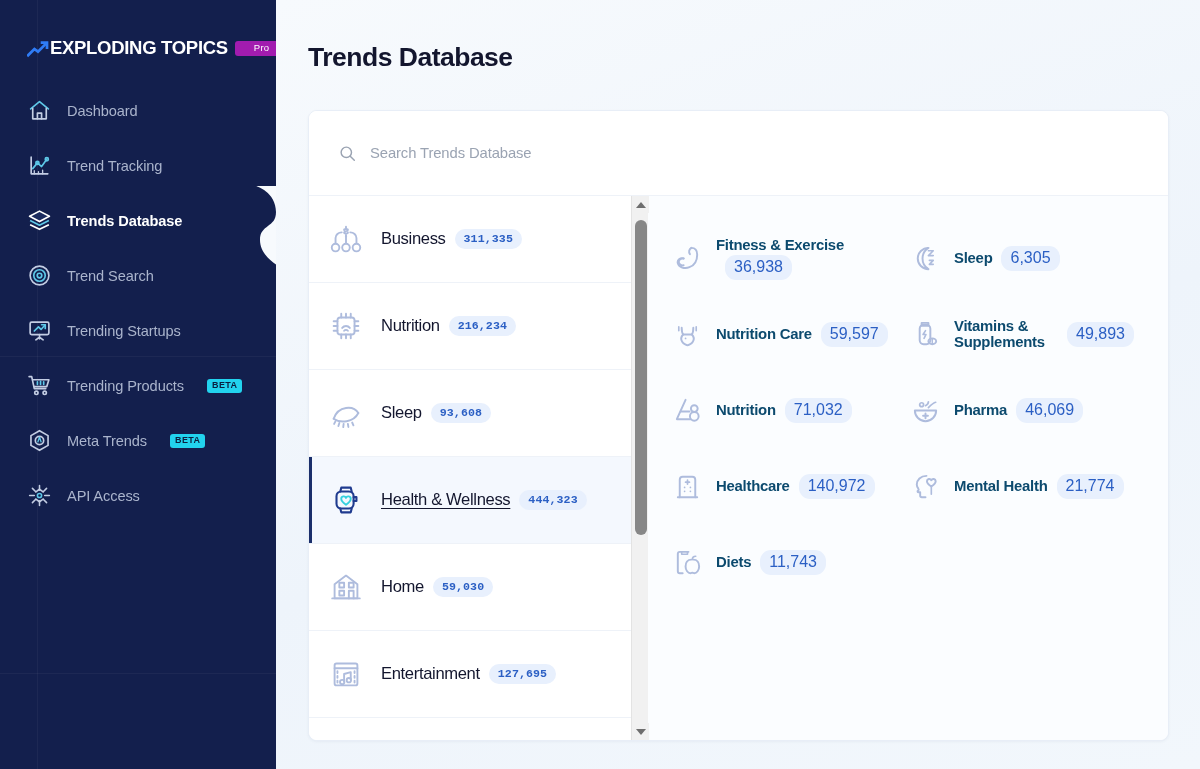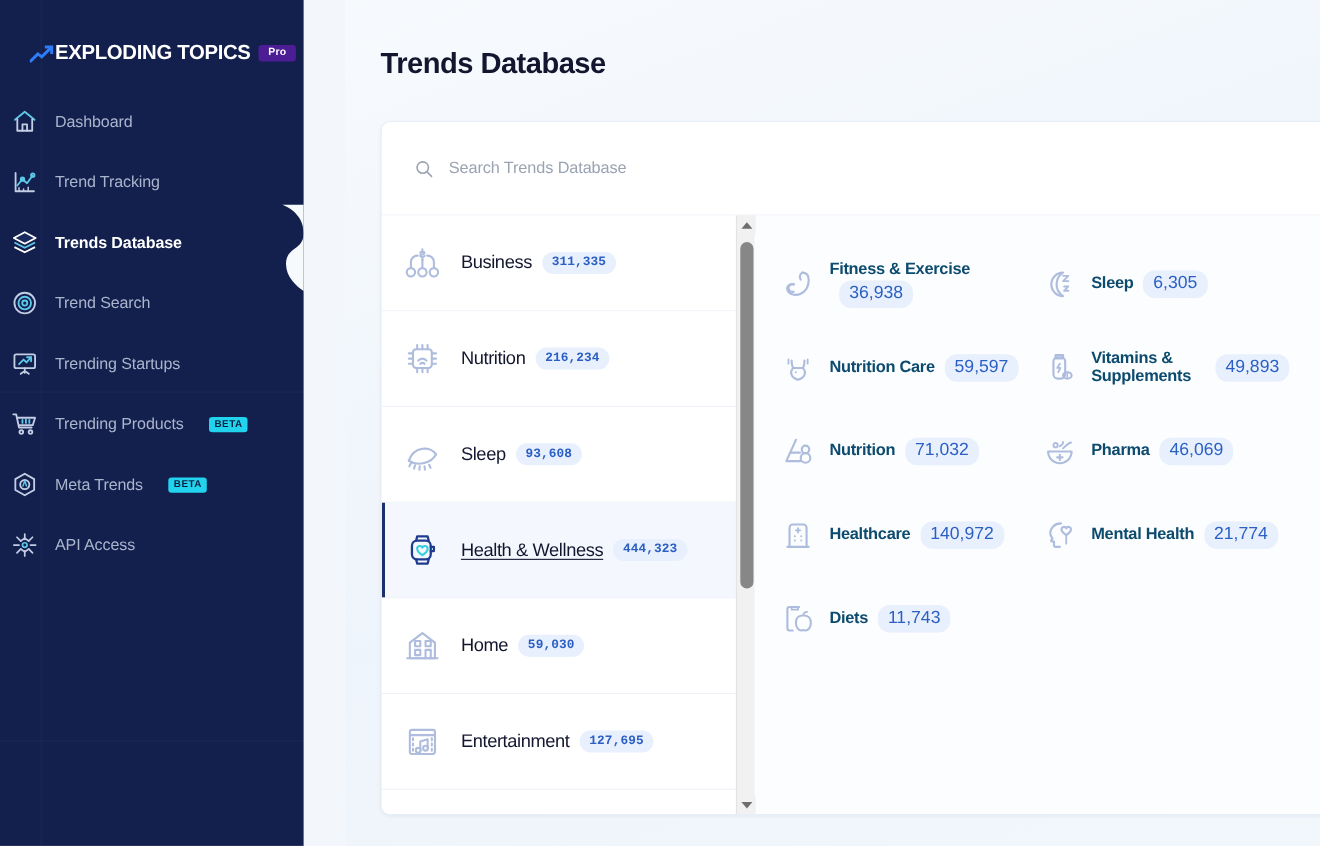--- a/index.html
+++ b/index.html
@@ -3,21 +3,21 @@
 <meta charset="utf-8">
 <title>Exploding Topics — Trends Database</title>
 <style>
   * { box-sizing: border-box; margin: 0; padding: 0; }
   html, body {
     width: 1200px; height: 769px;
     overflow: hidden;
     font-family: "Liberation Sans", sans-serif;
     background: #f3f7fc;
   }
-  .app { position: relative; width: 1200px; height: 768px; display: flex; gap: 38px; }
+  .app { position: relative; width: 1200px; height: 768px; display: flex; }
 
   
   .sidebar {
     position: relative;
     width: 276px; height: 769px;
     background: #131f4d;
     flex: 0 0 276px;
     overflow: hidden;
   }
   .sidebar-grid { position: absolute; inset: 0; pointer-events: none; }
@@ -31,32 +31,32 @@
     height: 64px;
   }
   .logo-mark { width: 22px; height: 18px; display: block; }
   .logo-text {
     font-size: 18.5px; font-weight: 700; color: #ffffff;
     letter-spacing: -0.3px; line-height: 1;
     white-space: nowrap;
   }
   .pro-badge {
     margin-left: 6px;
-    background: #4c1d95; color: #fff;
-    font-size: 9.5px; font-weight: 700;
-    padding: 2px 9px 3px; border-radius: 3px;
+    background: #a21caf; color: #fff;
+    font-size: 9.5px; font-weight: 400;
+    padding: 2px 19px 3px; border-radius: 3px;
     line-height: 1; letter-spacing: .2px;
   }
 
   .nav { position: relative; margin-top: 19px; }
   .nav-item {
     position: relative;
     display: flex; align-items: center;
     height: 55px;
-    padding-left: 10px;
+    padding-left: 27px;
     gap: 15px;
     cursor: pointer;
   }
   .nav-icon { width: 25px; height: 25px; flex: 0 0 25px; display: flex; align-items: center; justify-content: center; }
   .nav-icon svg { width: 25px; height: 25px; display: block; }
   .nav-label { font-size: 14.6px; color: #aab4cc; letter-spacing: -.1px; white-space: nowrap; }
   .nav-item.active .nav-label { color: #ffffff; font-weight: 700; }
   .beta-badge {
     margin-left: 8px; background: #22d3ee; color: #0b2040;
     font-size: 9px; font-weight: 700; letter-spacing: .4px;

